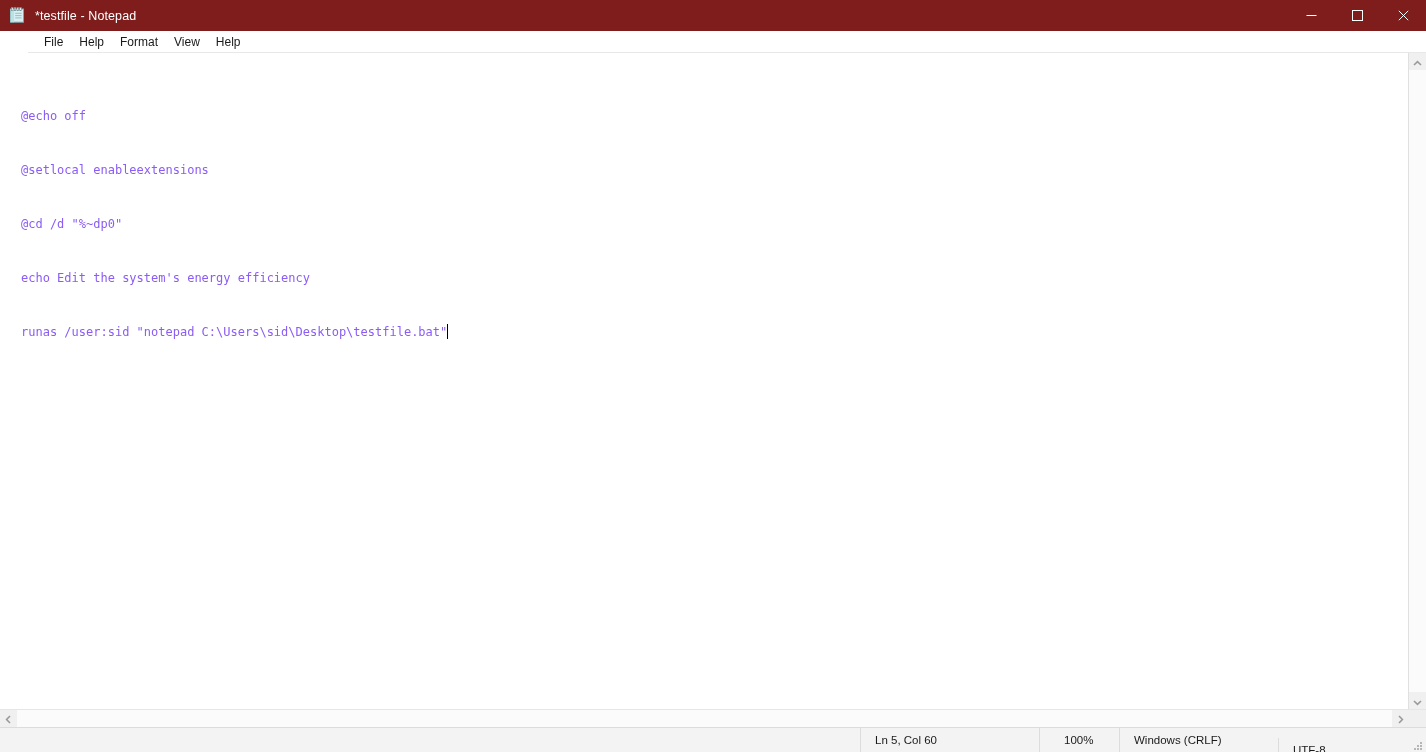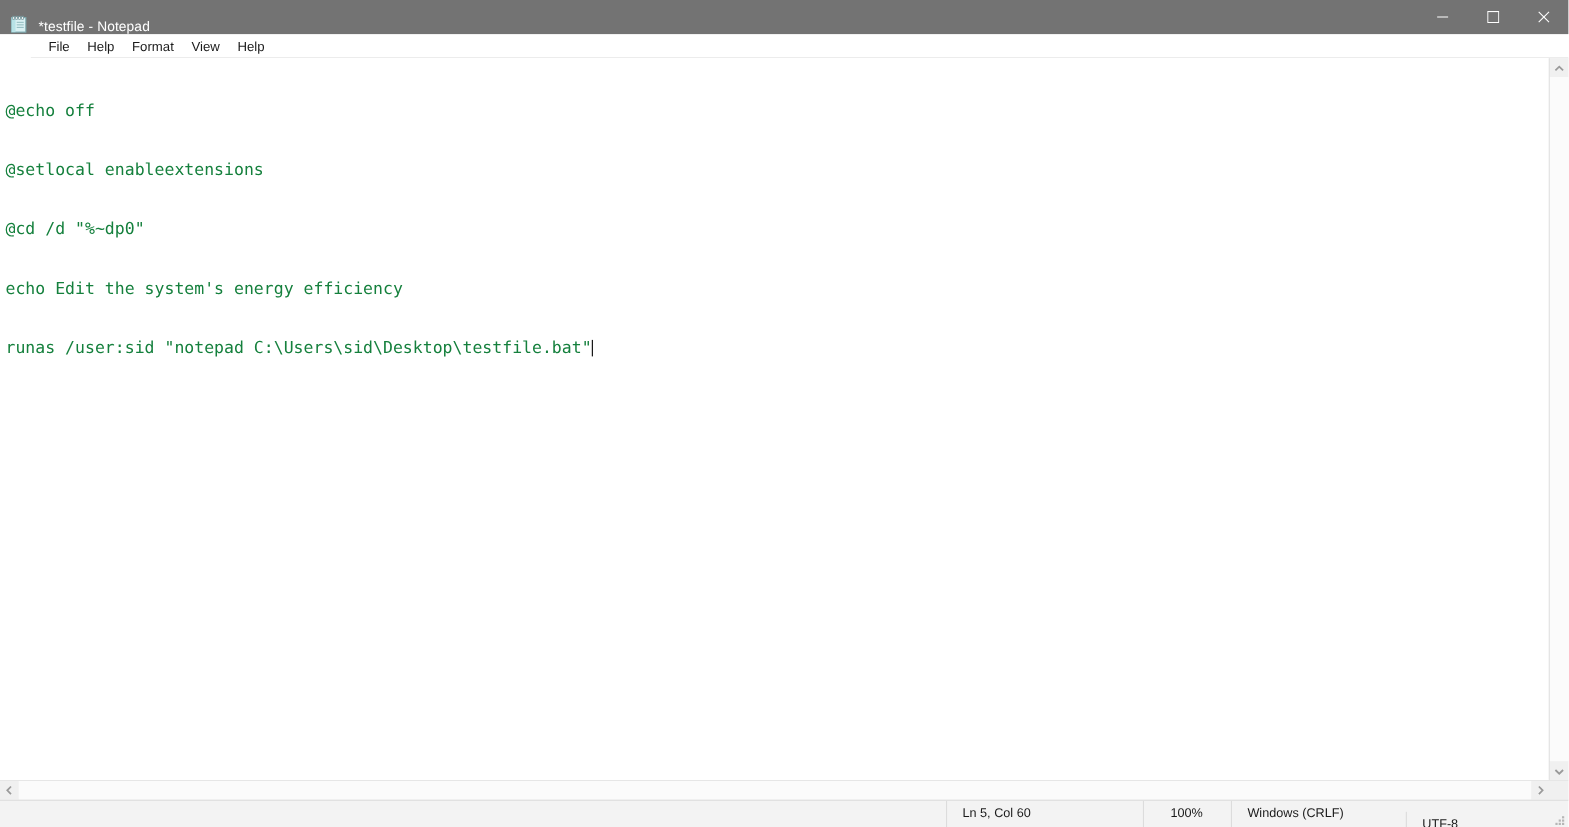--- a/index.html
+++ b/index.html
@@ -20,23 +20,23 @@
     width: 1426px;
     height: 752px;
     background: #ffffff;
     display: flex;
     flex-direction: column;
   }
 
   
   #title-bar {
     height: 31px;
-    background: #737373;
-    display: flex;
-    align-items: flex-end;
+    background: #7f1d1d;
+    display: flex;
+    align-items: center;
     flex: 0 0 auto;
     position: relative;
     user-select: none;
   }
   #app-icon {
     width: 17px;
     height: 17px;
     margin-left: 9px;
     margin-right: 9px;
     flex: 0 0 auto;
@@ -98,26 +98,26 @@
   }
   #text-area {
     flex: 1 1 auto;
     position: relative;
     overflow: hidden;
     background: #ffffff;
     padding: 0;
   }
   #text-content {
     font-family: "DejaVu Sans Mono", "Liberation Mono", monospace;
-    font-size: 15px;
+    font-size: 12px;
     line-height: 18px;
-    color: #15803d;
+    color: #8b5cf6;
     white-space: pre;
     padding: 2px 0 0 5px;
-    margin: 0;
+    margin: 16px;
     letter-spacing: 0px;
   }
   .code-line {
     height: 18px;
     white-space: pre;
     position: relative;
   }
   #caret {
     display: inline-block;
     width: 1px;

